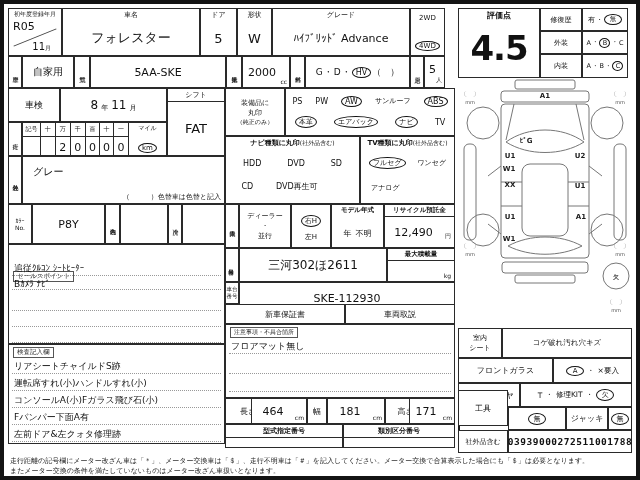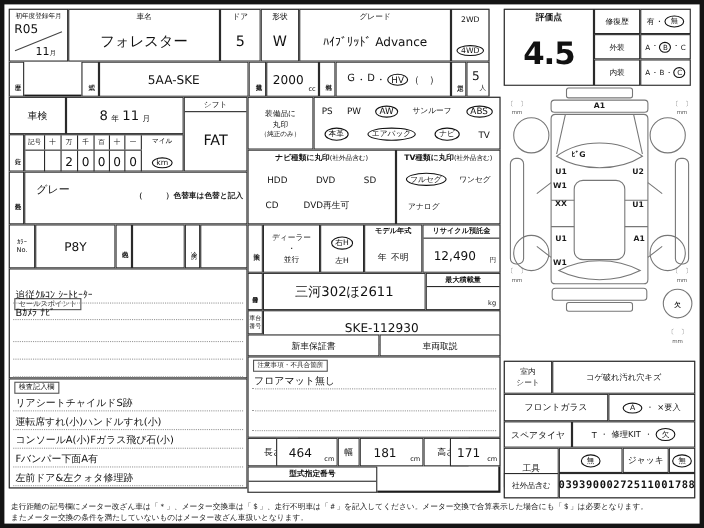--- a/index.html
+++ b/index.html
@@ -12,21 +12,21 @@
   .col{display:flex;flex-direction:column;align-items:center;justify-content:center;}
   .sp{display:flex;align-items:center;justify-content:space-around;}
   .vl{writing-mode:vertical-rl;text-orientation:upright;letter-spacing:0;}
   .f6{font-size:6px;} .f7{font-size:7px;} .f8{font-size:8px;} .f9{font-size:9px;}
   .f10{font-size:10px;} .f11{font-size:11px;} .f12{font-size:12px;} .f13{font-size:13px;}
   .b{font-weight:bold;}
   .hdr{position:absolute;left:0;right:0;top:1px;text-align:center;font-size:7px;}
   .circ{display:inline-block;border:1.4px solid #111;border-radius:50%;padding:0 3px;min-width:10px;text-align:center;}
   .tag{position:absolute;border:1px solid #555;font-size:6.5px;padding:0 3px;background:#fff;color:#222;}
   .dot-row{position:absolute;left:3px;right:3px;border-bottom:1px dotted #999;font-size:9px;padding:1px 2px 0 2px;white-space:nowrap;overflow:hidden;}
-  .score{font-size:28px;font-weight:bold;letter-spacing:-1px;}
+  .score{font-size:34px;font-weight:bold;letter-spacing:-1px;}
   .digit{border-right:1px solid #2a2a2a;display:flex;align-items:center;justify-content:center;}
   .footer{position:absolute;left:10px;font-size:7px;color:#222;white-space:nowrap;}
 </style>
 </head>
 <body>
 
 <div id="sheet">
   <div id="frame"></div>
 
   <div class="box" style="left:8px;top:8px;width:437px;height:80px;"></div>
@@ -58,20 +58,21 @@
   <div class="c" style="left:410px;top:8px;width:35px;height:48px;">
     <div class="f7" style="position:absolute;left:0;right:0;top:5px;text-align:center;">2WD</div>
     <div style="position:absolute;left:0;right:0;top:24px;text-align:center;">
       <span class="circ f7">4WD</span>
     </div>
   </div>
 
   <div class="c ctr" style="left:8px;top:56px;width:14px;height:32px;">
     <span class="vl f6">車歴</span>
   </div>
+  <div class="c ctr f10" style="left:22px;top:56px;width:52px;height:32px;">自家用</div>
   <div class="c ctr" style="left:74px;top:56px;width:16px;height:32px;">
     <span class="vl f6">型式</span>
   </div>
   <div class="c ctr f11" style="left:90px;top:56px;width:136px;height:32px;">5AA-SKE</div>
   <div class="c ctr" style="left:226px;top:56px;width:16px;height:32px;">
     <span class="vl f6">排気量</span>
   </div>
   <div class="c" style="left:242px;top:56px;width:48px;height:32px;">
     <div class="ctr f11" style="position:absolute;inset:0 8px 0 0;">2000</div>
     <div class="f6" style="position:absolute;right:2px;bottom:2px;">cc</div>
@@ -138,21 +139,21 @@
         <span class="circ f7">km</span>
       </div>
     </div>
   </div>
 
   <div class="c ctr" style="left:8px;top:156px;width:14px;height:48px;">
     <span class="vl f6">外装色</span>
   </div>
   <div class="c" style="left:22px;top:156px;width:203px;height:48px;">
     <div class="f10" style="position:absolute;left:10px;top:8px;">グレー</div>
-    <div class="f7" style="position:absolute;right:3px;bottom:20px;color:#222;font-weight:bold;">（　　　）色替車は色替と記入</div>
+    <div class="f7" style="position:absolute;right:3px;bottom:1px;color:#222;">（　　　）色替車は色替と記入</div>
   </div>
 
   <div class="c col" style="left:8px;top:204px;width:24px;height:40px;">
     <span class="f6">ｶﾗｰ</span>
     <span class="f6">No.</span>
   </div>
   <div class="c ctr f11" style="left:32px;top:204px;width:73px;height:40px;">P8Y</div>
   <div class="c ctr" style="left:105px;top:204px;width:15px;height:40px;">
     <span class="vl f6">内装色</span>
   </div>
@@ -293,20 +294,23 @@
     <div class="f6" style="position:absolute;right:2px;bottom:2px;">cm</div>
   </div>
   <div class="c ctr f8" style="left:385px;top:398px;width:41px;height:26px;">高さ</div>
   <div class="c" style="left:409px;top:398px;width:46px;height:26px;">
     <div class="ctr f11" style="position:absolute;inset:0 12px 0 0;">171</div>
     <div class="f6" style="position:absolute;right:2px;bottom:2px;">cm</div>
   </div>
 
   <div class="c" style="left:225px;top:424px;width:118px;height:24px;">
     <div class="hdr b" style="border-bottom:1px solid #2a2a2a;padding-bottom:1px;">型式指定番号</div>
+  </div>
+  <div class="c" style="left:343px;top:424px;width:112px;height:24px;">
+    <div class="hdr b" style="border-bottom:1px solid #2a2a2a;padding-bottom:1px;">類別区分番号</div>
   </div>
 
   <div class="box" style="left:458px;top:8px;width:170px;height:70px;"></div>
   <div class="c" style="left:458px;top:8px;width:82px;height:70px;">
     <div class="hdr b" style="font-size:8px;">評価点</div>
     <div class="ctr score" style="position:absolute;inset:10px 0 0 0;">4.5</div>
   </div>
   <div class="c ctr f7" style="left:540px;top:8px;width:42px;height:23px;">修復歴</div>
   <div class="c ctr f7" style="left:582px;top:8px;width:46px;height:23px;gap:1px;">
     <span>有</span>
@@ -398,21 +402,21 @@
     <span>×要入</span>
   </div>
   <div class="c ctr f8" style="left:458px;top:383px;width:62px;height:24px;">スペアタイヤ</div>
   <div class="c ctr" style="left:520px;top:383px;width:112px;height:24px;gap:3px;font-size:7.5px;">
     <span>T</span>
     <span>・</span>
     <span>修理KIT</span>
     <span>・</span>
     <span class="circ" style="font-size:7px;">欠</span>
   </div>
-  <div class="c ctr f8" style="left:458px;top:407px;width:50px;height:36px;">工具</div>
+  <div class="c ctr f8" style="left:458px;top:390px;width:50px;height:36px;">工具</div>
   <div class="c ctr" style="left:508px;top:407px;width:58px;height:23px;">
     <span class="circ" style="font-size:7px;">無</span>
   </div>
   <div class="c ctr f8" style="left:566px;top:407px;width:42px;height:23px;">ジャッキ</div>
   <div class="c ctr" style="left:608px;top:407px;width:24px;height:23px;">
     <span class="circ" style="font-size:7px;">無</span>
   </div>
   <div class="c ctr f7" style="left:458px;top:430px;width:50px;height:23px;">社外品含む</div>
   <div class="c ctr" style="left:508px;top:430px;width:124px;height:23px;font-family:'DejaVu Sans Mono',monospace;font-size:9.5px;letter-spacing:0.5px;font-weight:bold;">03939000272511001788</div>
 

